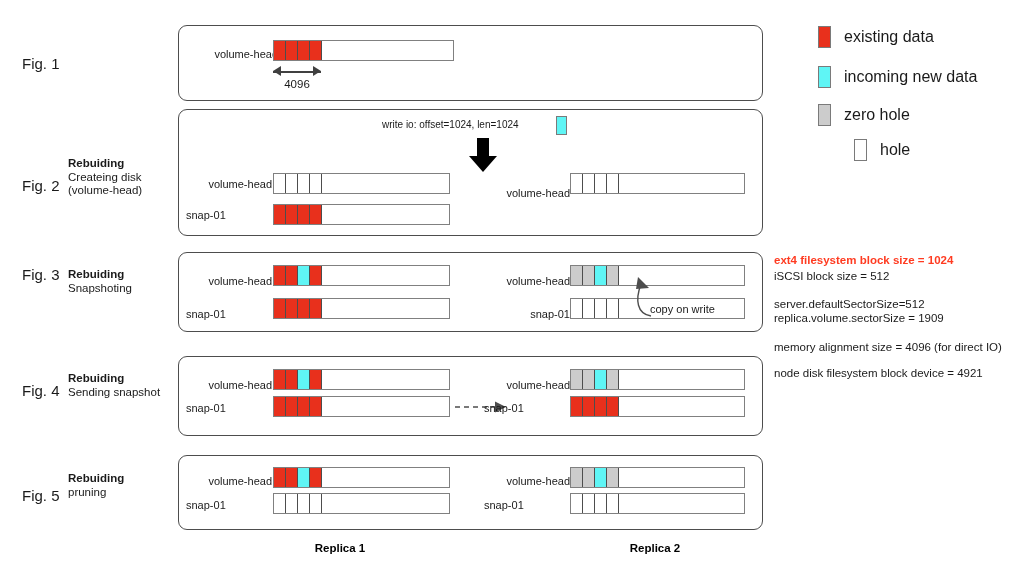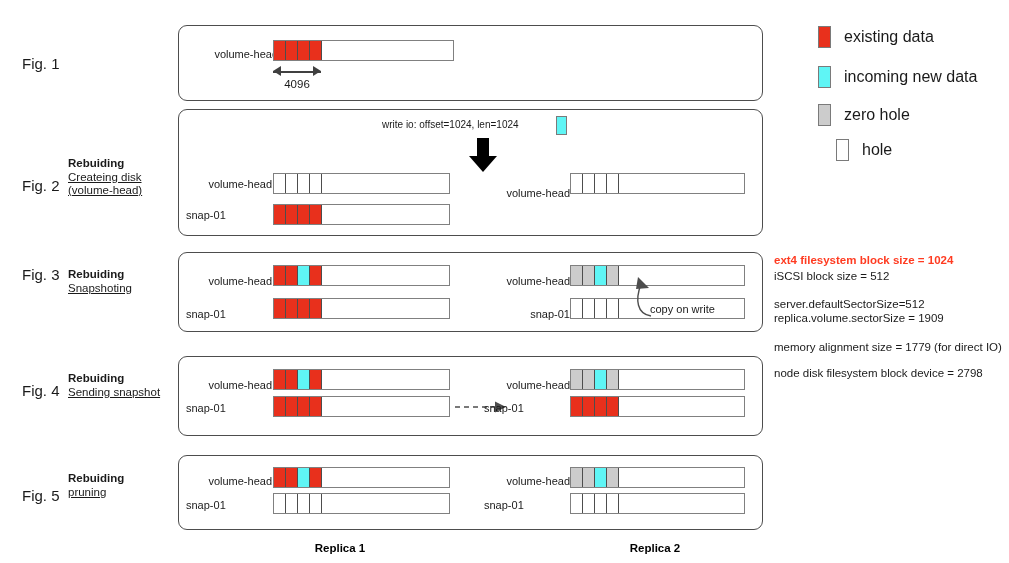--- a/index.html
+++ b/index.html
@@ -12,21 +12,21 @@
 
   
   .fig-id{
     position:absolute;font-size:15px;color:#1a1a1a;white-space:nowrap;
   }
   .fig-cap{
     position:absolute;font-size:11.5px;color:#1a1a1a;line-height:13.5px;
     white-space:nowrap;
   }
   .fig-cap .b{font-weight:bold;display:block;}
-  .fig-cap .n{font-weight:normal;display:block;text-decoration:underline;}
+  .fig-cap .n{font-weight:normal;display:block;}
 
   
   .panel{
     position:absolute;border:1.3px solid #4d4d4d;border-radius:9px;
     background:#ffffff;box-sizing:border-box;
   }
 
   
   .bar{
     position:absolute;height:21px;box-sizing:border-box;
@@ -306,23 +306,23 @@
   <div class="legend-tx">existing data</div>
 </div>
 <div class="legend-item" style="left:818px;top:66px;">
   <div class="legend-sw cyan"></div>
   <div class="legend-tx">incoming new data</div>
 </div>
 <div class="legend-item" style="left:818px;top:104px;">
   <div class="legend-sw gray"></div>
   <div class="legend-tx">zero hole</div>
 </div>
-<div class="legend-item" style="left:800px;top:139px;padding-left:36px;">
+<div class="legend-item" style="left:818px;top:139px;padding-left:36px;">
   <div class="legend-sw hole"></div>
   <div class="legend-tx">hole</div>
 </div>
 
 <div class="note hl" style="left:774px;top:253px;">ext4 filesystem block size = 1024</div>
 <div class="note" style="left:774px;top:269px;">iSCSI block size = 512</div>
 <div class="note" style="left:774px;top:297px;">server.defaultSectorSize=512</div>
 <div class="note" style="left:774px;top:311px;">replica.volume.sectorSize = 1909</div>
-<div class="note" style="left:774px;top:340px;">memory alignment size = 1779 (for direct IO)</div>
-<div class="note" style="left:774px;top:366px;">node disk filesystem block device = 2798</div>
+<div class="note" style="left:774px;top:340px;">memory alignment size = 4096 (for direct IO)</div>
+<div class="note" style="left:774px;top:366px;">node disk filesystem block device = 4921</div>
 
 </body></html>

